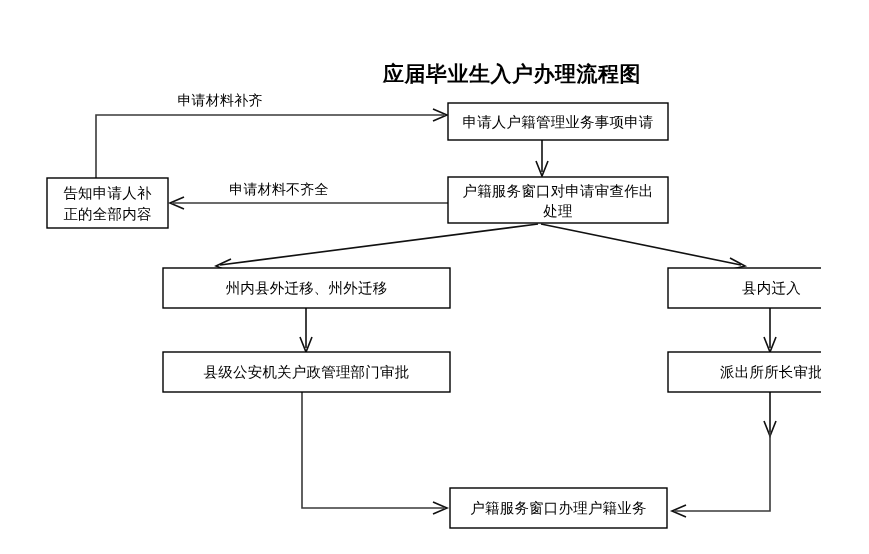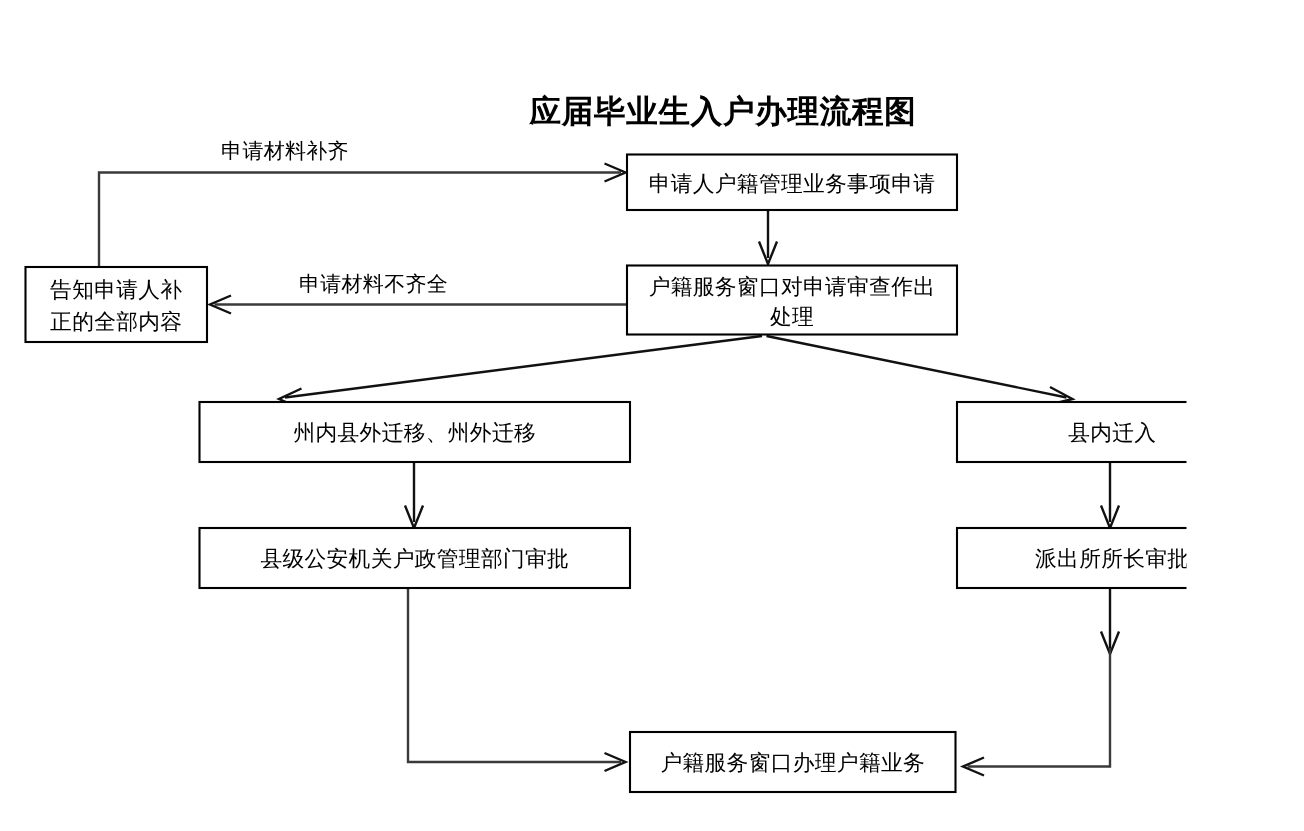--- a/index.html
+++ b/index.html
@@ -7,20 +7,21 @@
     padding: 0;
     background: #ffffff;
   }
   #page {
     position: relative;
     width: 791px;
     height: 554px;
     background: #ffffff;
     overflow: hidden;
     font-family: "DejaVu Sans", "Liberation Sans", sans-serif;
+    margin-left: 30px;
   }
   svg#flow {
     position: absolute;
     left: 0;
     top: 0;
     width: 869px;
     height: 554px;
   }
   .box-rect {
     fill: #ffffff;

